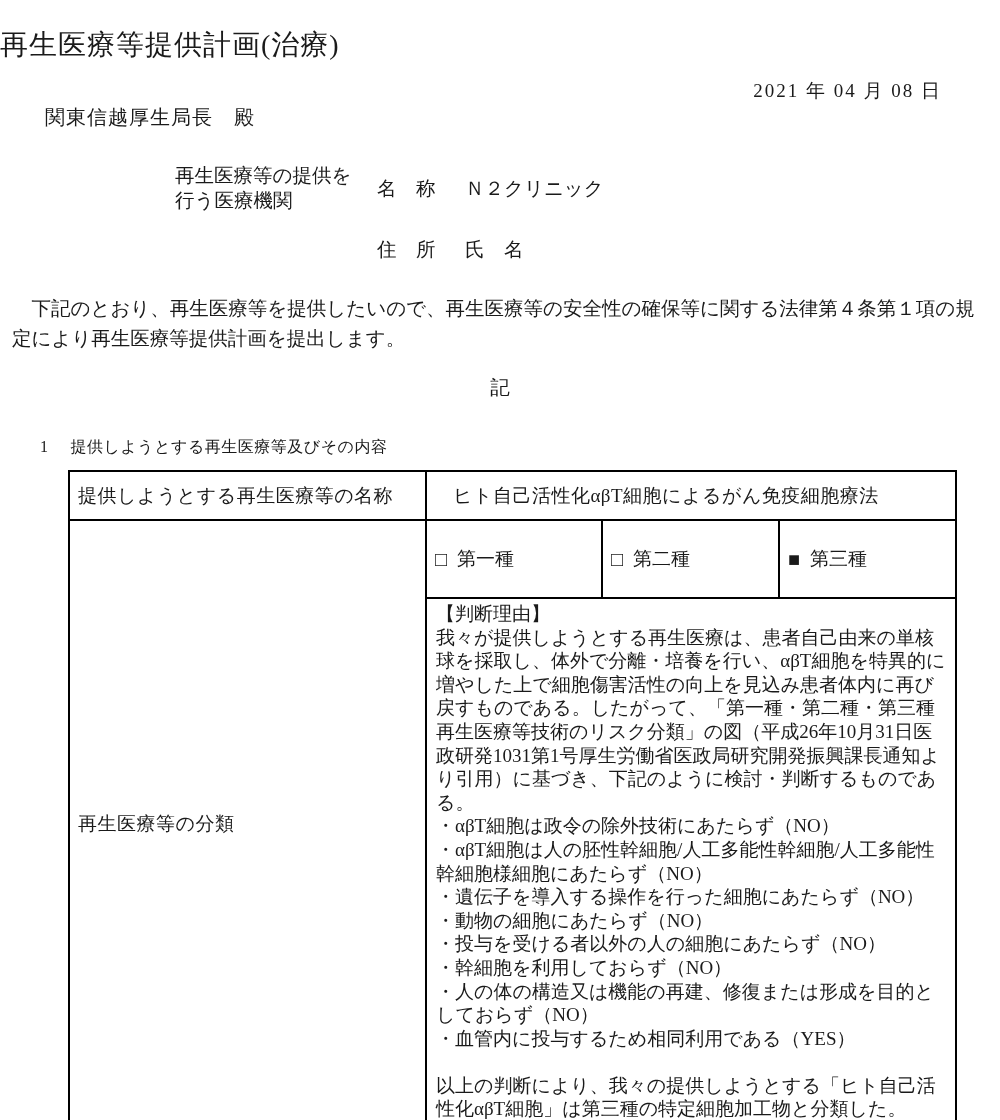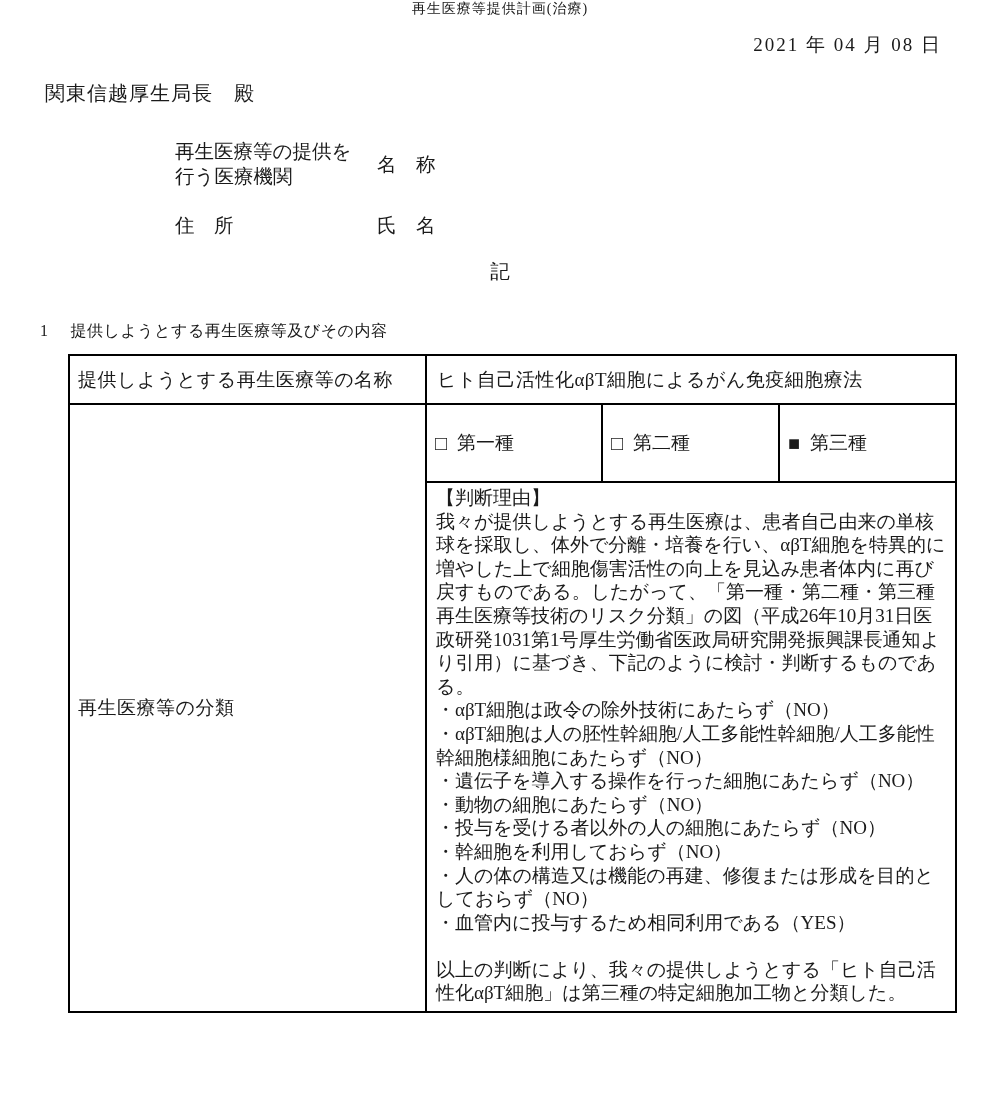--- a/index.html
+++ b/index.html
@@ -10,33 +10,33 @@
     font-family: "Liberation Serif", "DejaVu Serif", serif;
   }
   .page {
     position: relative;
     width: 1000px;
     height: 1120px;
     background: #ffffff;
     overflow: hidden;
   }
   .doc-title {
-    text-align: center;
-    font-size: 14px;
+    padding-top: 26px;
+    text-align: left;
+    font-size: 28px;
     letter-spacing: 1px;
   }
   .doc-date {
     margin-top: 14px;
     margin-right: 58px;
     text-align: right;
     font-size: 19px;
     letter-spacing: 2px;
   }
   .addressee {
-    margin-top: 22px;
     margin-left: 45px;
     font-size: 20px;
     letter-spacing: 1px;
   }
   .applicant {
     margin-top: 32px;
     margin-left: 175px;
     display: grid;
     grid-template-columns: 202px 88px auto;
     row-gap: 24px;
@@ -75,21 +75,21 @@
     border: 2px solid #000000;
     font-size: 19px;
     vertical-align: middle;
     overflow: hidden;
   }
   td.c-label {
     padding: 6px 8px;
     letter-spacing: 0.5px;
   }
   td.c-value {
-    padding: 6px 10px;
+    padding: 6px 26px;
     letter-spacing: 0.5px;
     border-radius: 6px;
   }
   td.c-check {
     padding: 22px 8px;
     height: 32px;
     white-space: nowrap;
   }
   td.c-check .cb {
     display: inline-block;
@@ -113,27 +113,29 @@
   <div class="doc-title">再生医療等提供計画(治療)</div>
 
   <div class="doc-date">2021 年 04 月 08 日</div>
 
   <div class="addressee">関東信越厚生局長　殿</div>
 
   <div class="applicant">
     <div class="cell">再生医療等の提供を
 行う医療機関</div>
     <div class="cell">名　称</div>
+    <div class="cell">Ｎ２クリニック</div>
 
     <div class="cell"></div>
     <div class="cell">住　所</div>
 
     <div class="cell">氏　名</div>
   </div>
 
+  <p class="intro">　下記のとおり、再生医療等を提供したいので、再生医療等の安全性の確保等に関する法律第４条第１項の規定により再生医療等提供計画を提出します。</p>
 
   <div class="ki">記</div>
 
   <div class="section-heading">
     <span class="sec-num">1</span><span>提供しようとする再生医療等及びその内容</span>
   </div>
 
   <table class="main-table">
     <colgroup>
       <col style="width:357px">

